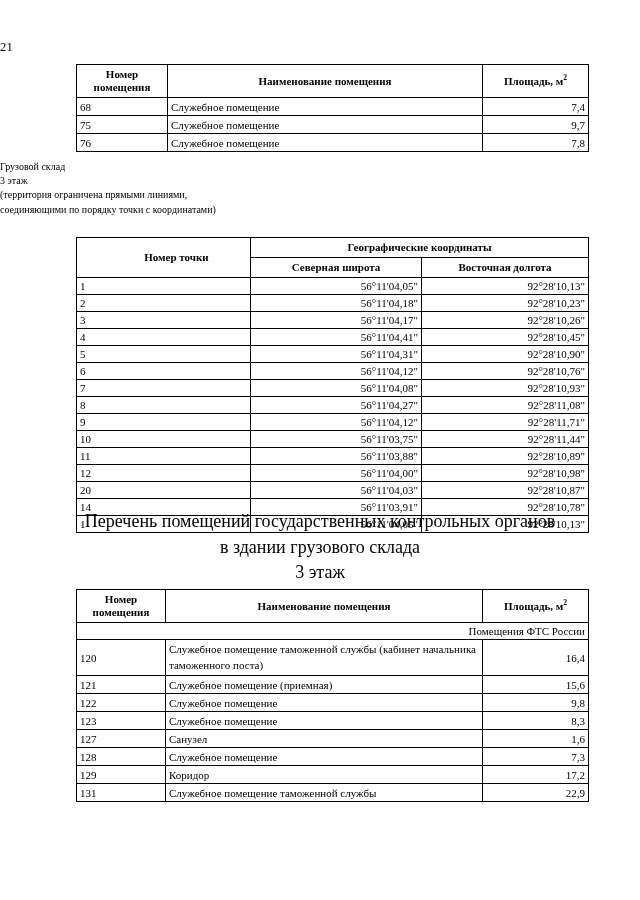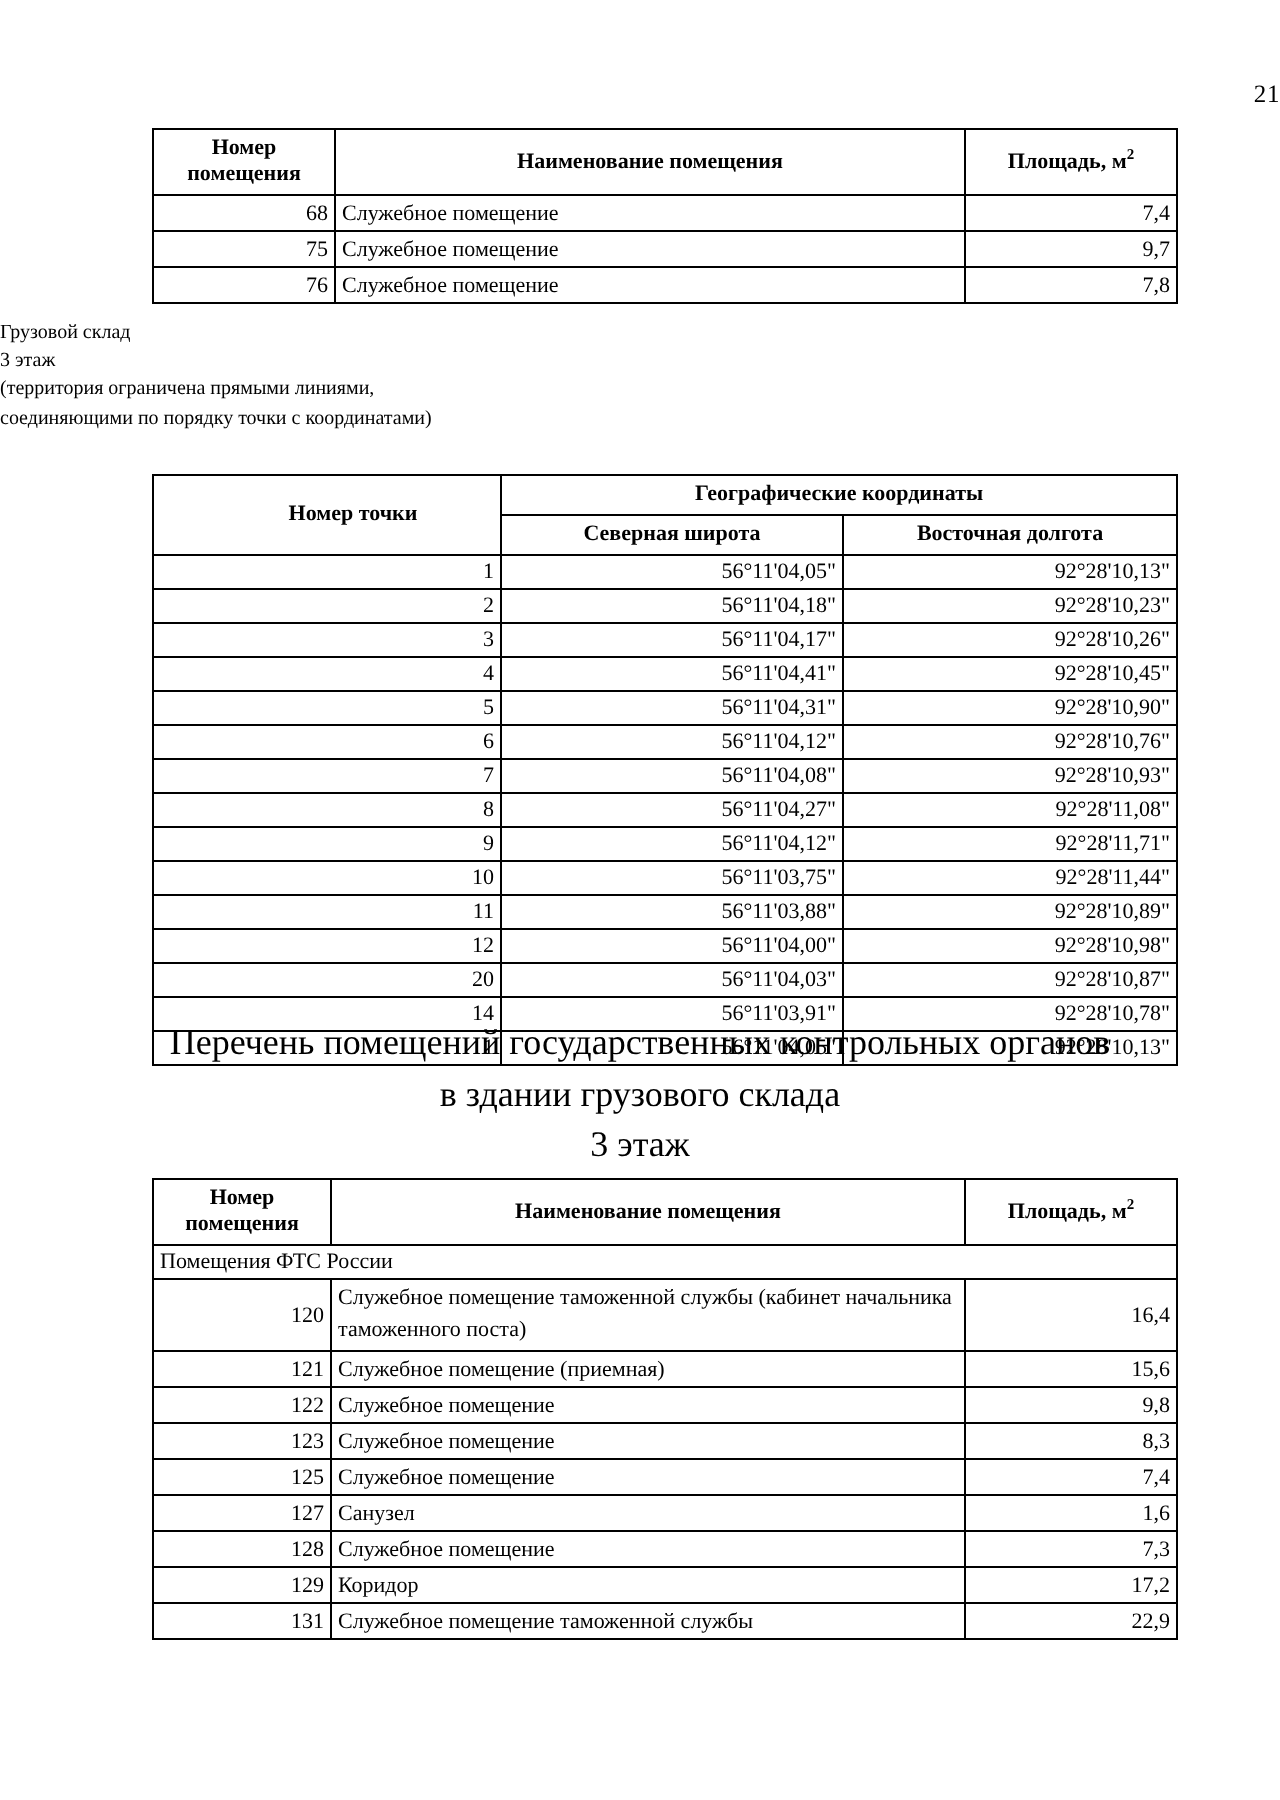--- a/index.html
+++ b/index.html
@@ -21,21 +21,21 @@
     position: relative;
     box-sizing: border-box;
   }
 
   
   .page-number {
     position: absolute;
     top: 40px;
     left: 0;
     width: 640px;
-    text-align: right;
+    text-align: left;
     font-size: 12.5px;
     letter-spacing: 0.3px;
   }
 
   
   table.doc-table {
     border-collapse: collapse;
     table-layout: fixed;
     width: 512px;
     font-size: 11px;
@@ -48,21 +48,21 @@
     vertical-align: middle;
     font-weight: normal;
   }
   table.doc-table th {
     font-weight: bold;
     text-align: center;
     font-size: 11px;
     line-height: 1.2;
     padding: 3px 2px;
   }
-  .c-num { text-align: right; }
+  .c-num { text-align: left; }
   .c-name { text-align: left; padding-left: 6px; margin-top: 16px; }
   .c-area { text-align: right; }
 
   
   .table-1 {
     position: absolute;
     left: 76px;
     top: 64px;
   }
   .table-1 col.col-num  { width: 91px; }
@@ -108,21 +108,21 @@
   .table-3 {
     position: absolute;
     left: 76px;
     top: 589px;
   }
   .table-3 col.col-num  { width: 89px; }
   .table-3 col.col-name { width: 317px; }
   .table-3 col.col-area { width: 106px; }
   .table-3 td { height: 15px; }
   .table-3 .section-row td {
-    text-align: left;
+    text-align: right;
     height: 14px;
   }
   .table-3 .tall-row td { height: 32px; }
   .table-3 .tall-row .c-name {
     vertical-align: top;
     padding-top: 2px;
     line-height: 1.45;
   }
   sup {
     font-size: 7.5px;
@@ -318,25 +318,20 @@
           <td class="c-num">122</td>
           <td class="c-name">Служебное помещение</td>
           <td class="c-area">9,8</td>
         </tr>
         <tr>
           <td class="c-num">123</td>
           <td class="c-name">Служебное помещение</td>
           <td class="c-area">8,3</td>
         </tr>
         <tr>
-          <td class="c-num">125</td>
-          <td class="c-name">Служебное помещение</td>
-          <td class="c-area">7,4</td>
-        </tr>
-        <tr>
           <td class="c-num">127</td>
           <td class="c-name">Санузел</td>
           <td class="c-area">1,6</td>
         </tr>
         <tr>
           <td class="c-num">128</td>
           <td class="c-name">Служебное помещение</td>
           <td class="c-area">7,3</td>
         </tr>
         <tr>

